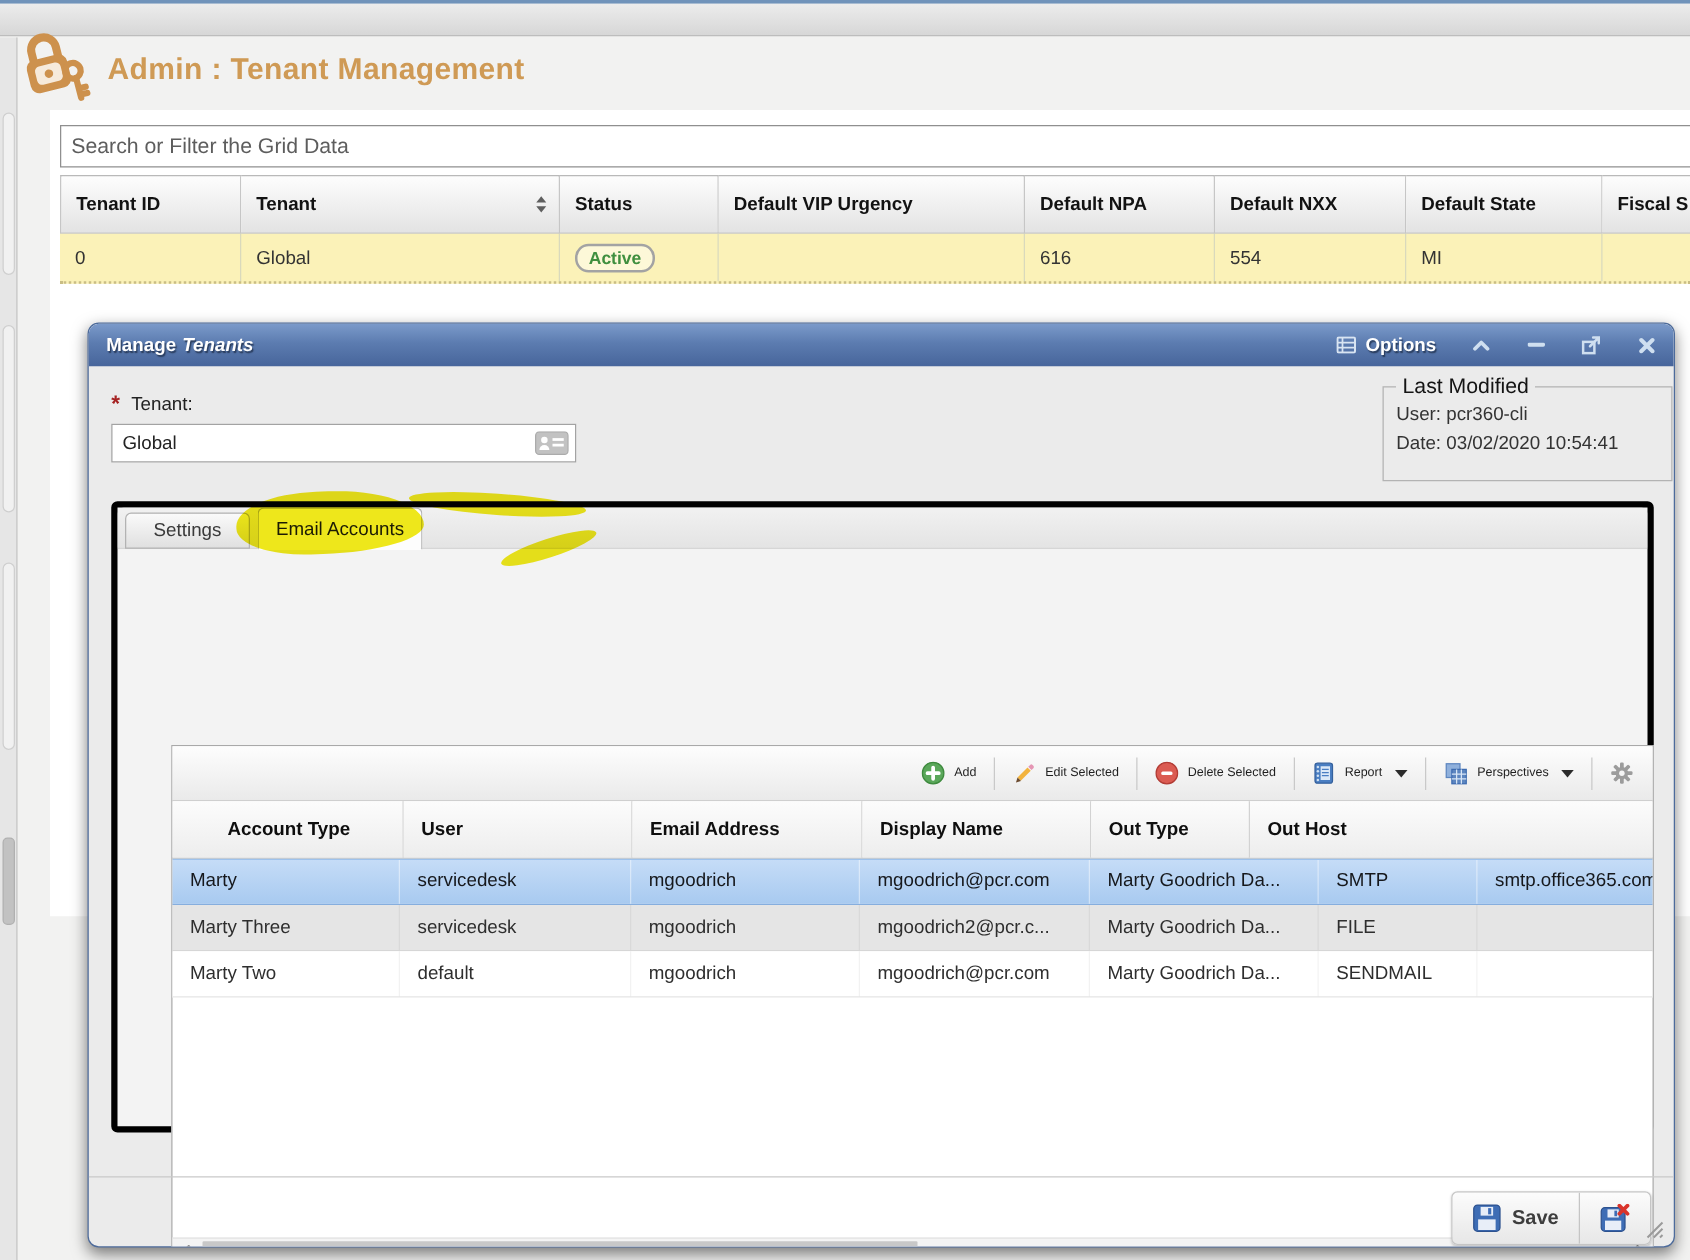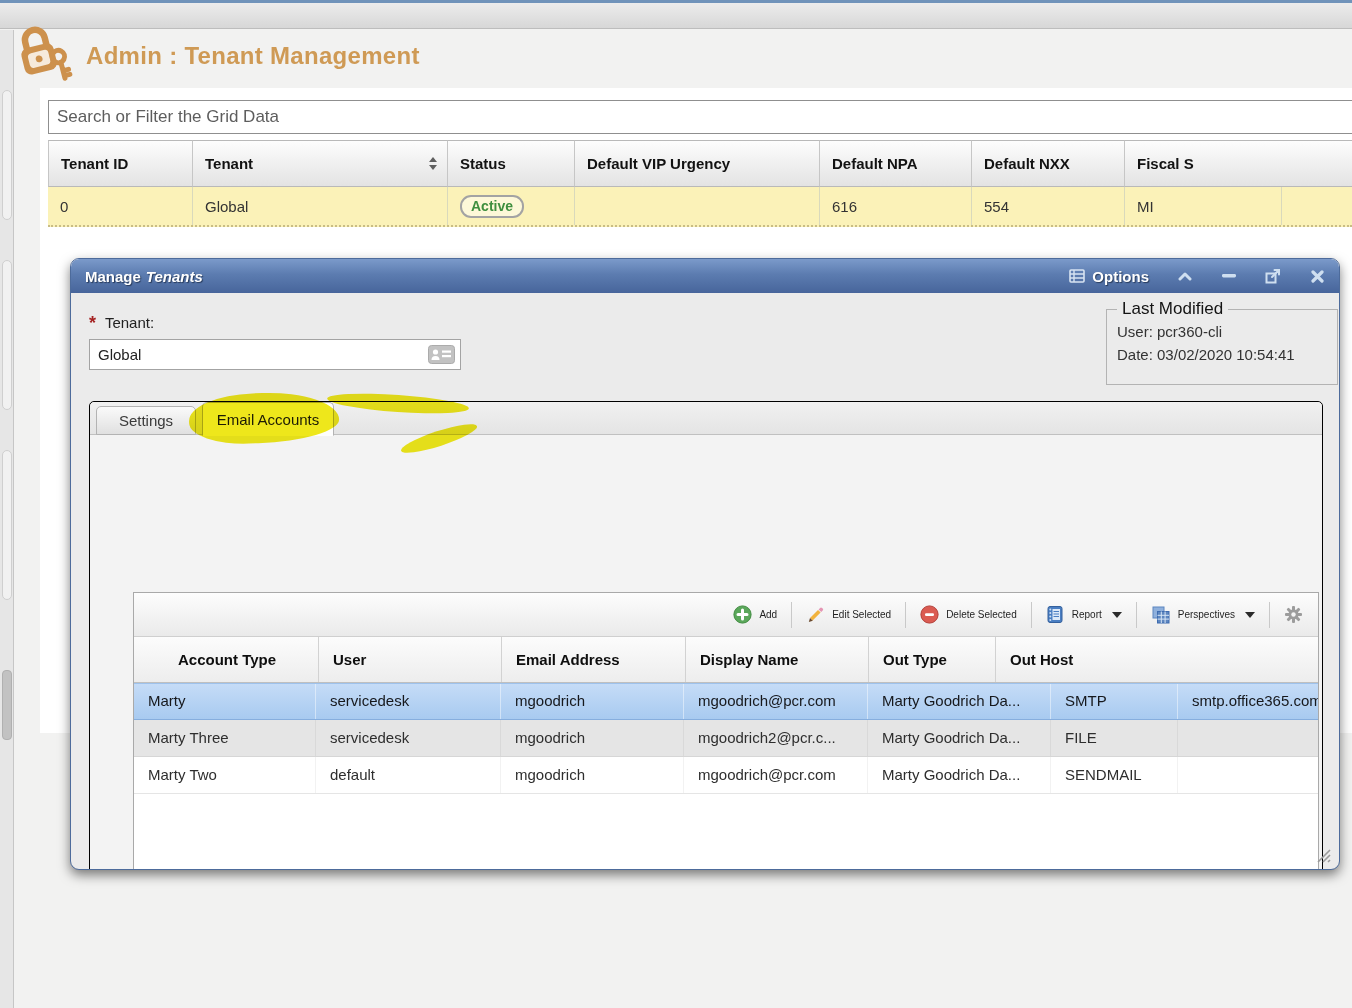--- a/index.html
+++ b/index.html
@@ -41,21 +41,21 @@
     border-right:1px solid rgba(140,160,200,.30);overflow:hidden;white-space:nowrap;}
   .status-pill{display:inline-block;border:2px solid #a3a3a3;color:#3f8f3f;border-radius:11px;
     padding:0 9px;font-weight:bold;font-size:14px;line-height:19px;background:rgba(255,255,255,.45);text-align:right;}
 
   .sort{display:inline-flex;flex-direction:column;gap:3px;}
   .sort i{display:block;width:0;height:0;border-left:4px solid transparent;border-right:4px solid transparent;}
   .sort .up{border-bottom:5px solid #5f5f5f;}
   .sort .down{border-top:5px solid #5f5f5f;}
 
   
-  .modal{position:absolute;left:70px;top:258px;width:1270px;height:612px;background:#ebebeb;
+  .modal{position:absolute;left:70px;top:258px;width:1270px;height:740px;background:#ebebeb;
     border:1px solid #4d6b9b;border-radius:9px;box-shadow:0 5px 12px rgba(0,0,0,.5);overflow:hidden;}
   .m-head{position:absolute;left:0;top:0;width:100%;height:34px;border-radius:8px 8px 0 0;
     background:linear-gradient(#7b9aca 0%,#5c7cb0 45%,#47659b 100%);display:flex;align-items:center;padding:0 14px;}
   .m-title{color:#fff;font-weight:bold;font-size:15px;text-shadow:1px 1px 1px rgba(25,40,65,.75);}
   .m-title .ent{font-style:italic;margin-left:5px;}
   .m-controls{margin-left:auto;display:flex;align-items:center;gap:28px;justify-content:flex-end;}
   .m-opt{display:flex;align-items:center;gap:7px;color:#fff;font-weight:bold;font-size:15px;
     text-shadow:1px 1px 1px rgba(25,40,65,.75);cursor:pointer;}
   .m-ctl{width:16px;height:16px;display:flex;align-items:center;justify-content:center;cursor:pointer;}
 
@@ -64,21 +64,21 @@
   .tenant-box{position:absolute;left:18px;top:80px;width:372px;height:31px;border:1px solid #a3a3a3;background:#fff;}
   .tenant-box input{width:100%;height:100%;border:0;outline:none;font-family:inherit;font-size:15px;color:#222;padding:0 36px 0 8px;background:transparent;}
   .tenant-card-ic{position:absolute;right:5px;top:5px;width:27px;height:19px;cursor:pointer;}
 
   fieldset.lastmod{position:absolute;left:1035px;top:40px;width:232px;height:86px;border:1px solid #b3b3b3;padding:1px 10px 4px;}
   fieldset.lastmod legend{font-weight:normal;font-size:17px;color:#141414;padding:0 5px;}
   .lm-line{font-size:15px;color:#333;line-height:23px;white-space:nowrap;}
 
   
   .tab-wrap{position:absolute;left:18px;top:142px;width:1234px;height:505px;background:#f3f3f3;
-    border:1px solid #000000;border-radius:5px;}
+    border:5px solid #000000;border-radius:5px;}
   .tab-bar{position:absolute;left:0;top:0;width:100%;height:33px;border-radius:5px 5px 0 0;
     background:linear-gradient(#f1f1f1,#e4e4e4);border-bottom:1px solid #c0c0c0;}
   .tab{position:absolute;display:flex;align-items:center;justify-content:center;font-size:15px;color:#3a3a3a;
     border:1px solid #b3b3b3;border-radius:5px 5px 0 0;cursor:pointer;}
   .tab-inactive{left:6px;top:4px;width:100px;height:29px;background:linear-gradient(#fafafa,#e0e0e0);}
   .tab-active{left:112px;top:0;width:132px;height:34px;background:#fdfdfd;border-bottom:1px solid #fdfdfd;z-index:2;color:#1d1d1d;}
 
   
   .hl{position:absolute;background:#f0e80e;mix-blend-mode:multiply;opacity:.95;pointer-events:none;z-index:30;}
   .hl1{left:118px;top:134px;width:150px;height:50px;border-radius:46% 54% 58% 42% / 55% 62% 45% 48%;transform:rotate(-2deg);}
@@ -172,20 +172,23 @@
       </div>
     <div class="gh" style="width:245px;">
         <span>Default VIP Urgency</span>
       </div>
     <div class="gh" style="width:152px;">
         <span>Default NPA</span>
       </div>
     <div class="gh" style="width:153px;">
         <span>Default NXX</span>
       </div>
+    <div class="gh" style="width:157px;">
+        <span>Default State</span>
+      </div>
     <div class="gh" style="flex:1;border-right:0;">
         <span>Fiscal S</span>
       </div>
   </div>
 
   <div class="grid-row">
     <div class="gc" style="width:145px;">0</div>
     <div class="gc" style="width:255px;">Global</div>
     <div class="gc" style="width:127px;">
       <span class="status-pill">Active</span>

